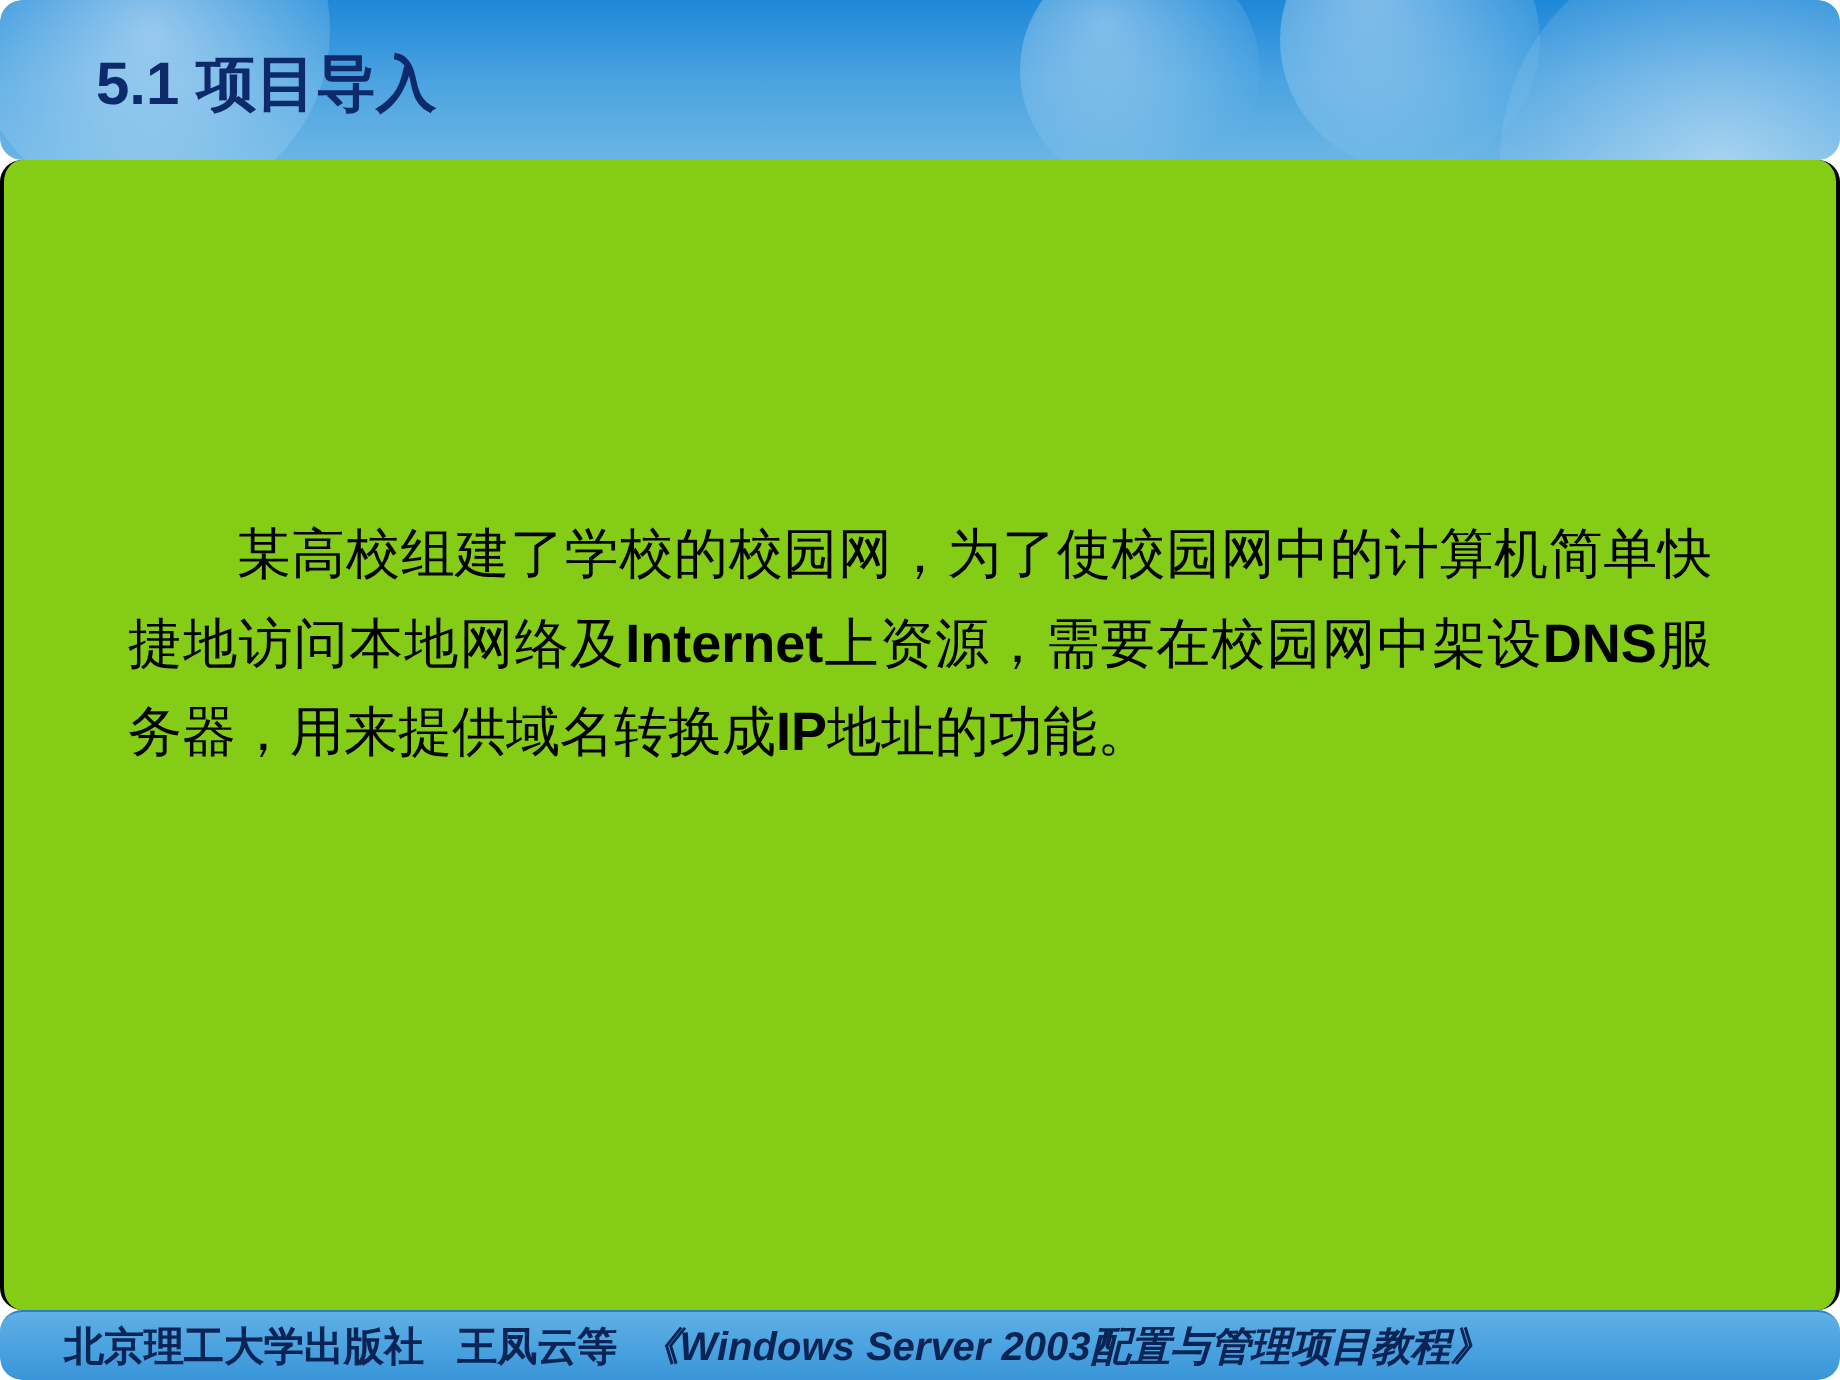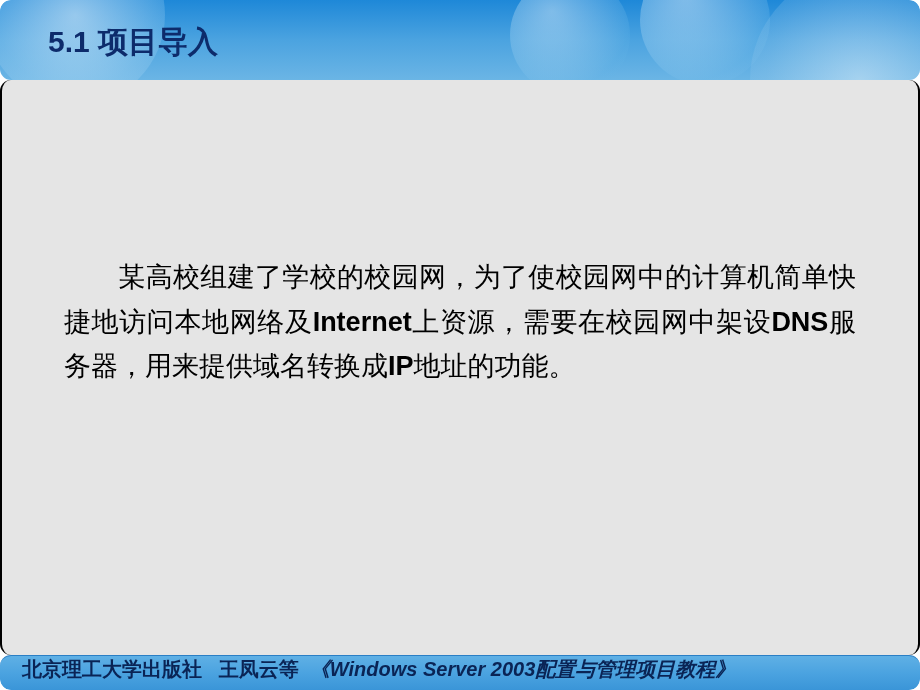--- a/index.html
+++ b/index.html
@@ -82,21 +82,21 @@
     .title-num {
       font-family: Arial, sans-serif;
     }
     
     .content {
       position: absolute;
       top: 80px;
       left: 0;
       width: 920px;
       height: 575px;
-      background: #e5e5e5;
+      background: #84cc16;
       border-left: 2px solid #000;
       border-right: 2px solid #000;
       padding: 175px 62px 0 62px;
     }
     
     .body-text {
       font-size: 27px;
       line-height: 1.65;
       color: #000;
       text-align: justify;
@@ -113,21 +113,22 @@
     }
     
     .footer {
       position: absolute;
       bottom: 0;
       left: 0;
       width: 100%;
       height: 35px;
       background: linear-gradient(to bottom, #5fb0e5 0%, #4ba3e0 50%, #3a95d8 100%);
       display: flex;
-      padding-left: 22px;
+      align-items: center;
+      padding-left: 32px;
       border-top: 1px solid #2a7fc5;
     }
     
     .footer-text {
       font-size: 20px;
       color: #0a2455;
       font-weight: bold;
       font-family: "SimHei", "黑体", sans-serif;
     }
     

